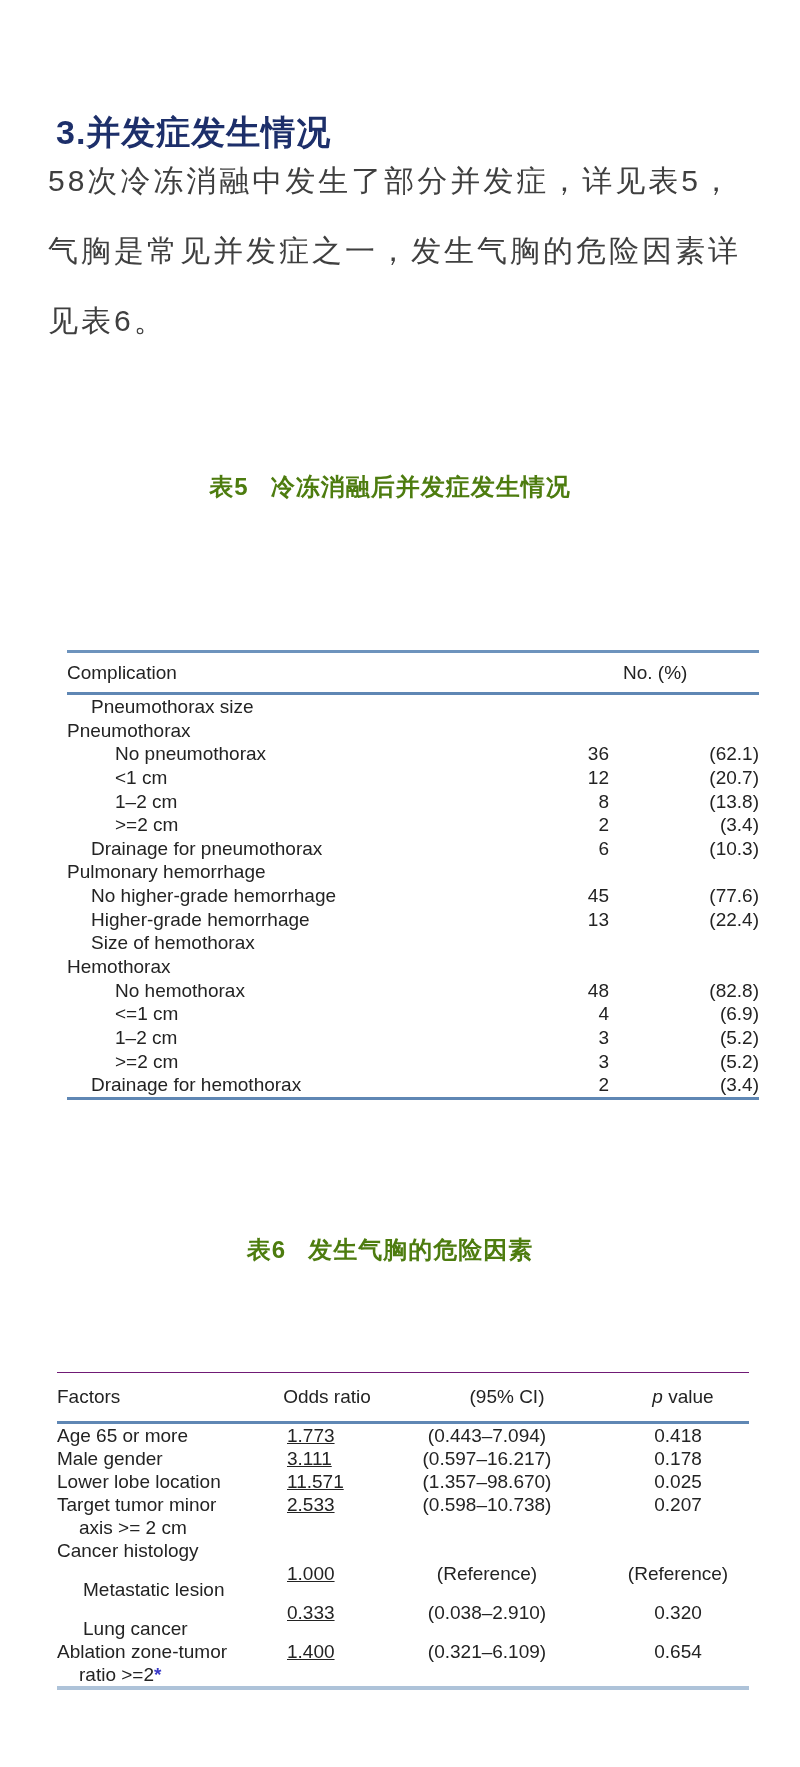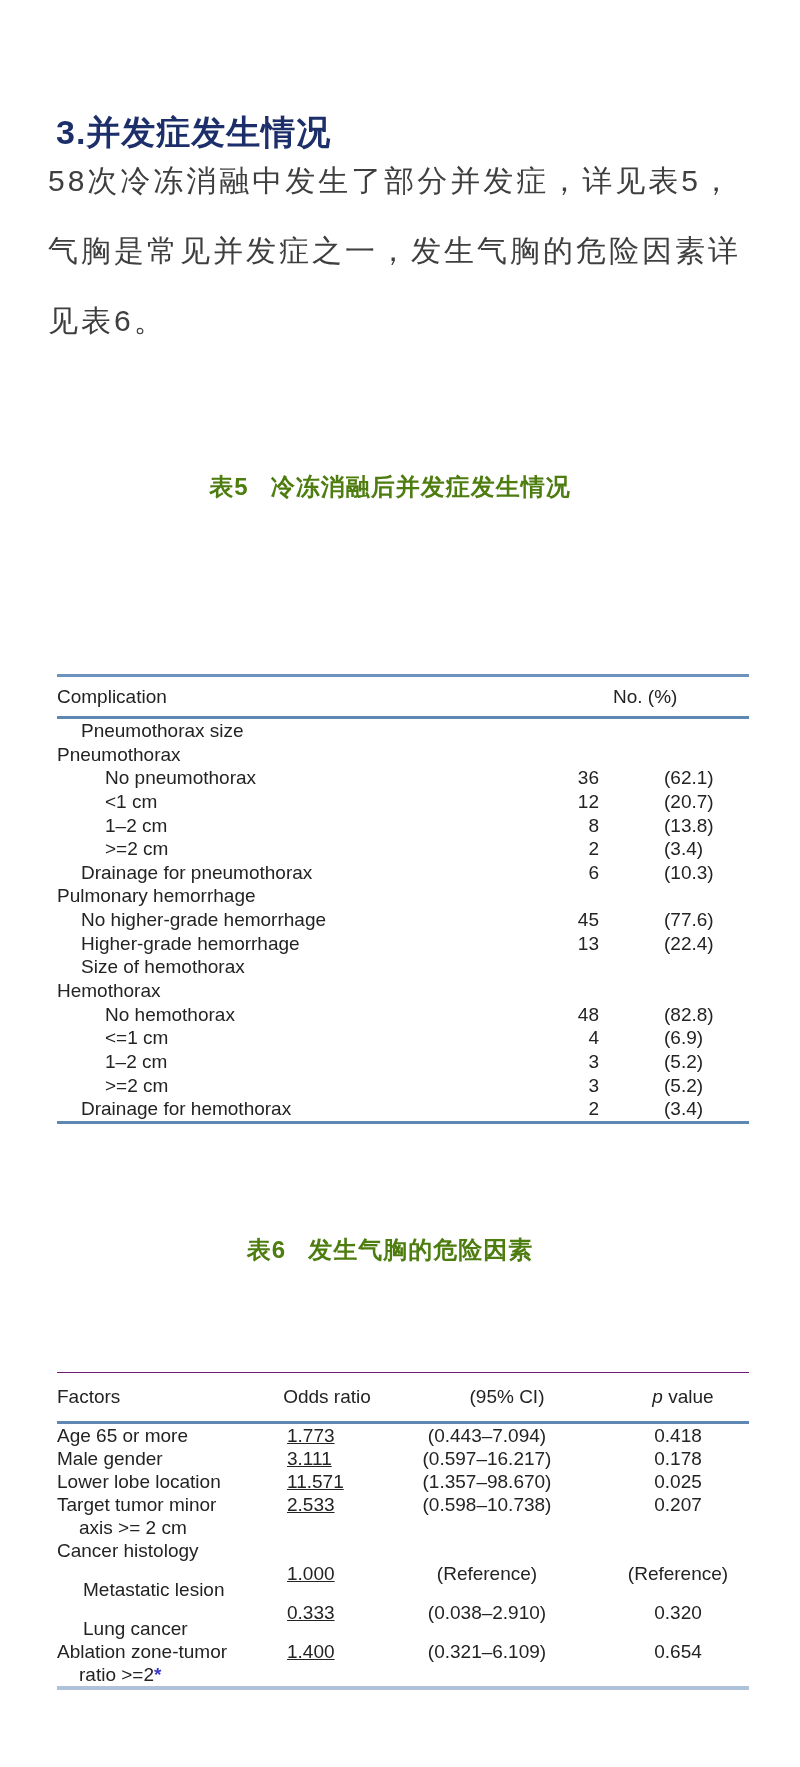--- a/index.html
+++ b/index.html
@@ -30,32 +30,32 @@
 
   
   .tbl{
     position:absolute;left:57px;width:692px;
     color:#232323;font-size:19px;
   }
   .rule-dark{border-top:3px solid #5f87b4;}
   .rule-light{border-top:4px solid #aec3d9;}
 
   
-  #tbl5{top:674px;}
+  #tbl5{top:650px;margin-left:10px;}
   .t5-header{
     display:grid;grid-template-columns:556px 136px;
     height:39px;align-items:center;
     border-top:3px solid #6d93bd;border-bottom:3px solid #5f87b4;
   }
   .t5-row{
     display:grid;grid-template-columns:482px 60px 65px 85px;
     height:23.65px;line-height:23.65px;white-space:nowrap;
   }
   .t5-no{text-align:right;}
-  .t5-pct{text-align:left;}
+  .t5-pct{text-align:right;}
   .ind-0{padding-left:0;}
   .ind-1{padding-left:24px;}
   .ind-2{padding-left:48px;}
 
   
   #tbl6{top:1372px;}
   .t6-header{
     display:grid;grid-template-columns:200px 140px 220px 132px;
     height:48px;align-items:center;
     border-top:1px solid #701a75;border-bottom:3px solid #5f87b4;

